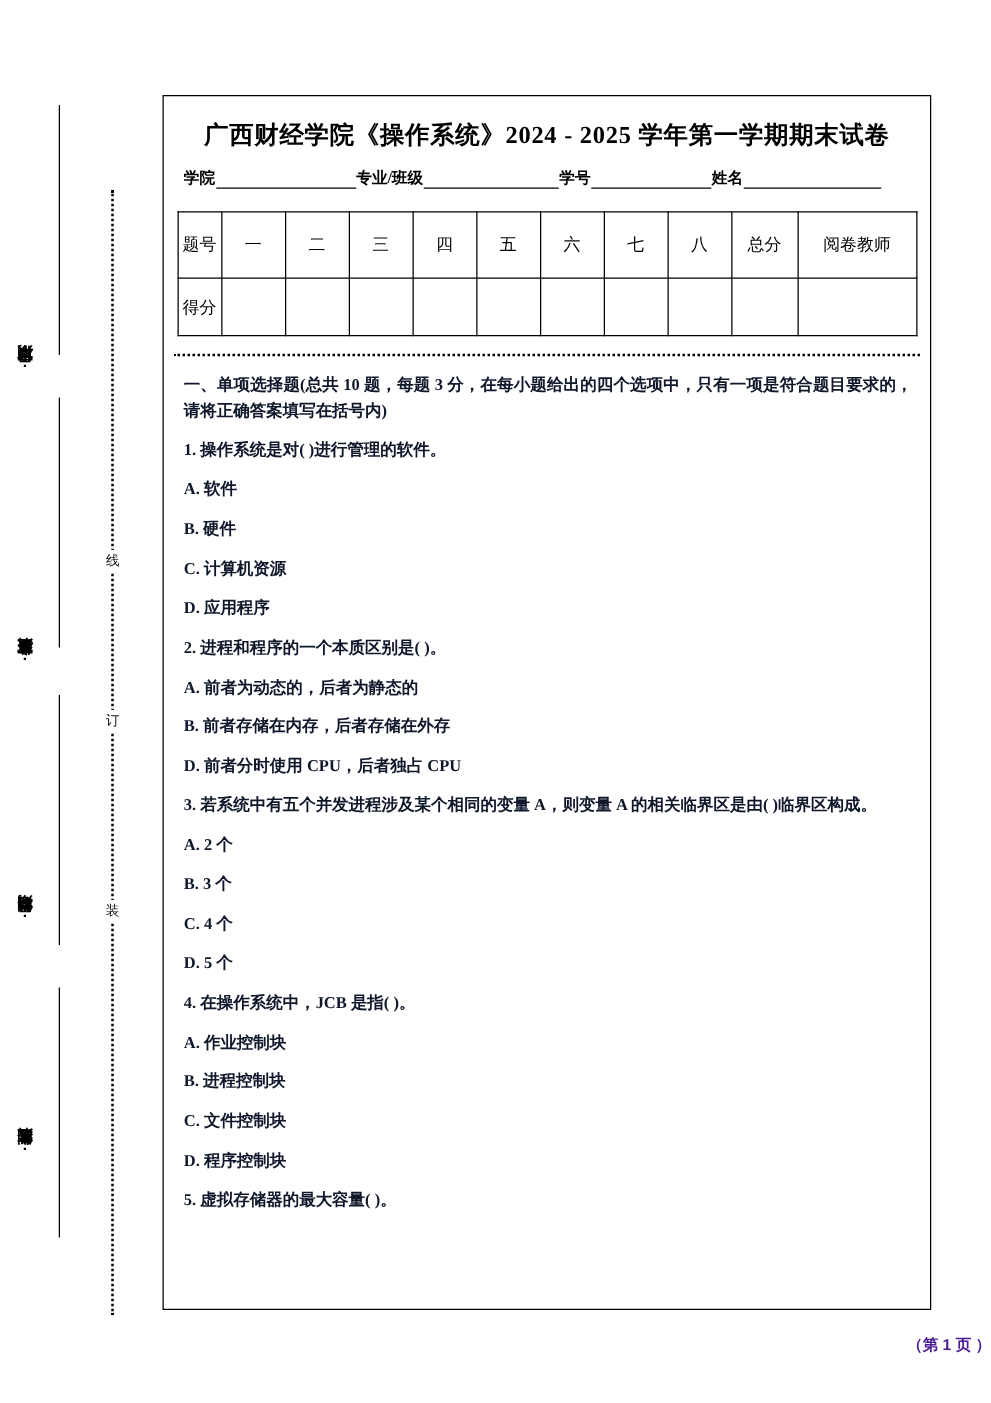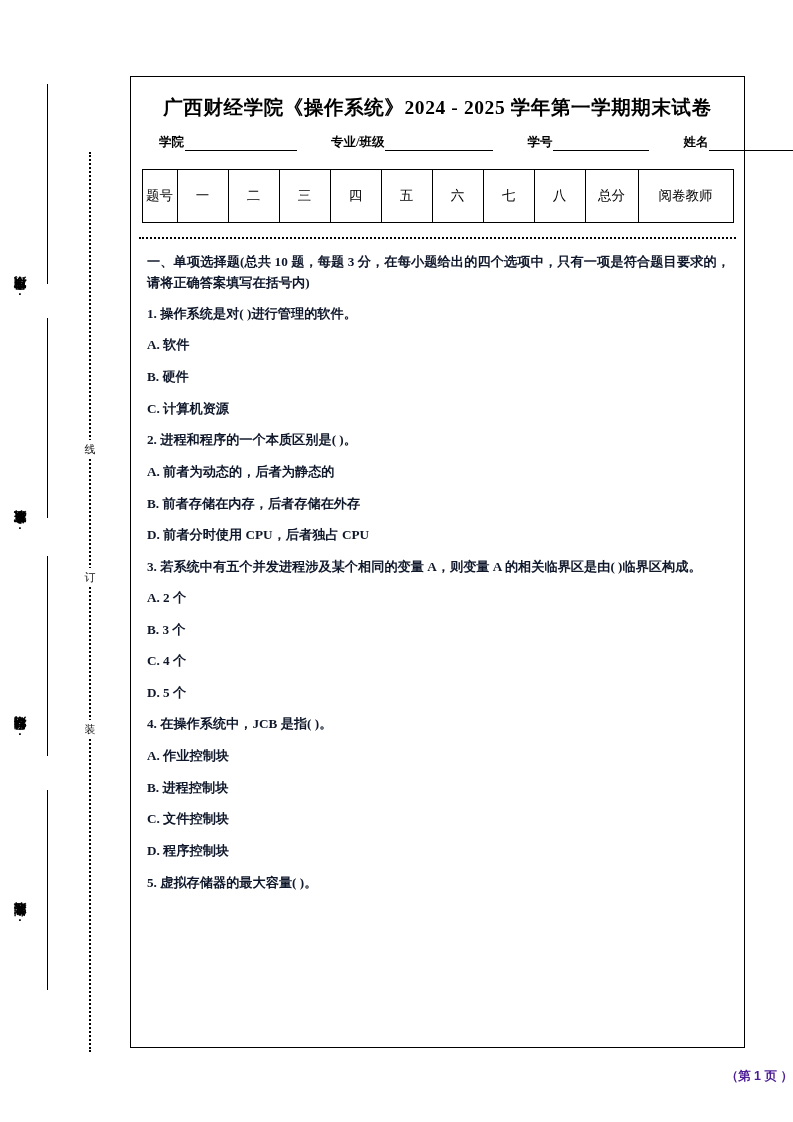--- a/index.html
+++ b/index.html
@@ -91,27 +91,26 @@
     margin: 17px 0 0 0;
     text-align: center;
     font-family: "Liberation Serif", "DejaVu Serif", serif;
     font-size: 19.5px;
     font-weight: bold;
     letter-spacing: 0.6px;
     white-space: nowrap;
   }
 
   #info-row {
-    margin: 13px 16px 0 28px;
+    margin: 13px 16px 0 16px;
     display: flex;
     align-items: flex-end;
     font-size: 12.5px;
     font-weight: bold;
     font-family: "Liberation Serif", "DejaVu Serif", serif;
-    gap: 34px;
   }
   #info-row .field {
     display: flex;
     align-items: flex-end;
   }
   #info-row .flabel {
     white-space: nowrap;
     padding-right: 1px;
   }
   #info-row .fline {
@@ -252,32 +251,46 @@
         <td class="numcol">二</td>
         <td class="numcol">三</td>
         <td class="numcol">四</td>
         <td class="numcol">五</td>
         <td class="numcol">六</td>
         <td class="numcol">七</td>
         <td class="numcol">八</td>
         <td class="totalcol">总分</td>
         <td class="teachercol">阅卷教师</td>
       </tr>
+      <tr class="score-row">
+        <td class="rowhead">得分</td>
+        <td class="numcol"></td>
+        <td class="numcol"></td>
+        <td class="numcol"></td>
+        <td class="numcol"></td>
+        <td class="numcol"></td>
+        <td class="numcol"></td>
+        <td class="numcol"></td>
+        <td class="numcol"></td>
+        <td class="totalcol"></td>
+        <td class="teachercol"></td>
+      </tr>
     </tbody>
   </table>
 
   <div id="dotted-sep"></div>
 
   <div id="content">
     <div class="section-head">一、单项选择题(总共 10 题，每题 3 分，在每小题给出的四个选项中，只有一项是符合题目要求的，请将正确答案填写在括号内)</div>
 
     <div class="qline">1. 操作系统是对( )进行管理的软件。</div>
     <div class="opt">A. 软件</div>
     <div class="opt">B. 硬件</div>
     <div class="opt">C. 计算机资源</div>
+    <div class="opt">D. 应用程序</div>
 
     <div class="qline">2. 进程和程序的一个本质区别是( )。</div>
     <div class="opt">A. 前者为动态的，后者为静态的</div>
     <div class="opt">B. 前者存储在内存，后者存储在外存</div>
     <div class="opt">D. 前者分时使用 CPU，后者独占 CPU</div>
 
     <div class="qline two-line">3. 若系统中有五个并发进程涉及某个相同的变量 A，则变量 A 的相关临界区是由( )临界区构成。</div>
     <div class="opt">A. 2 个</div>
     <div class="opt">B. 3 个</div>
     <div class="opt">C. 4 个</div>

